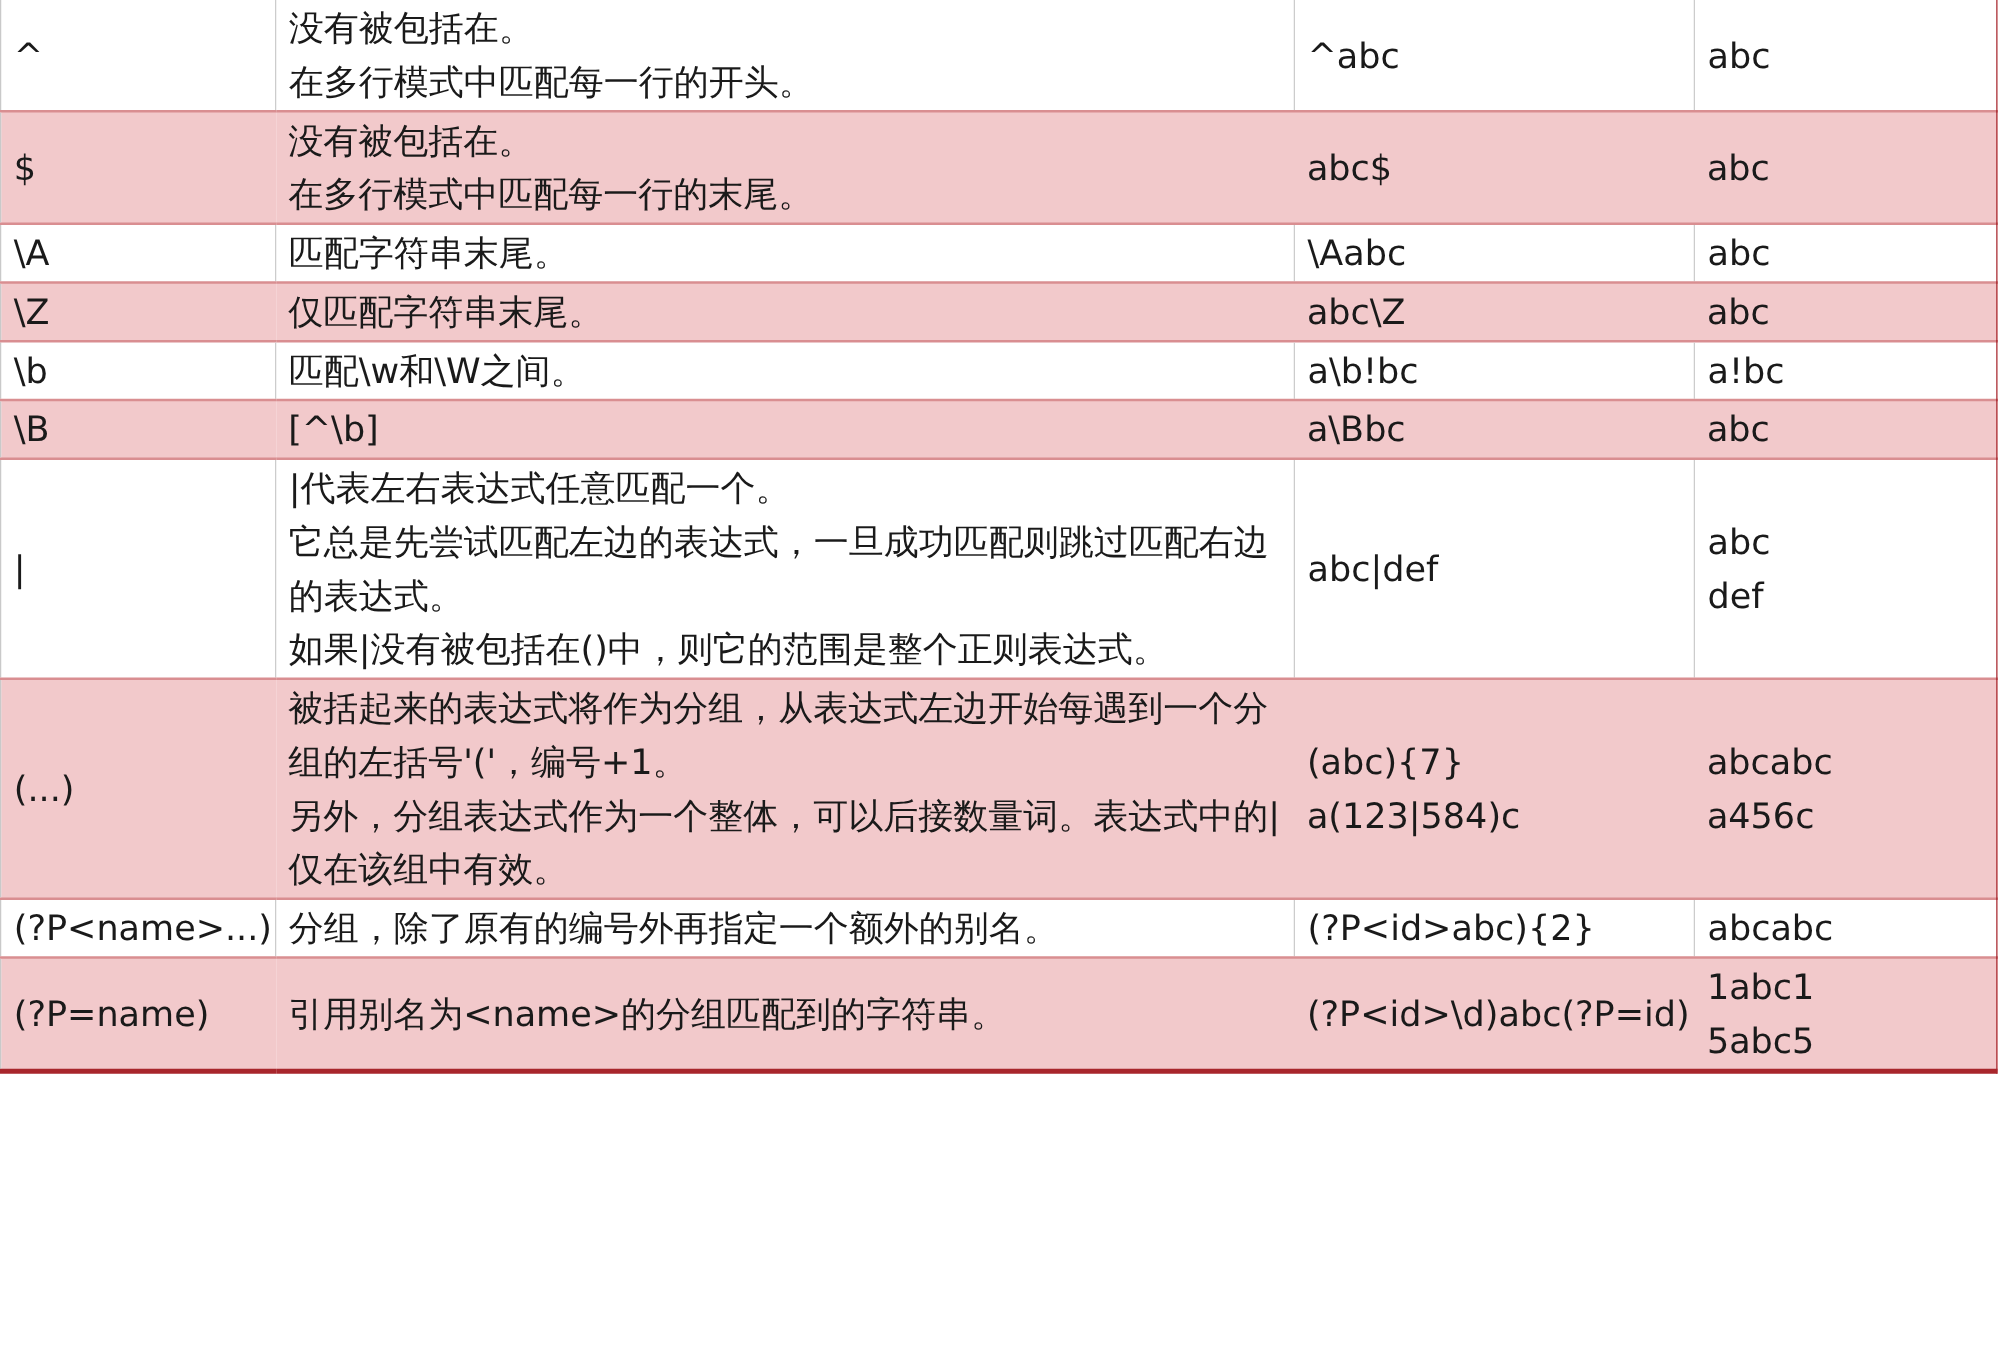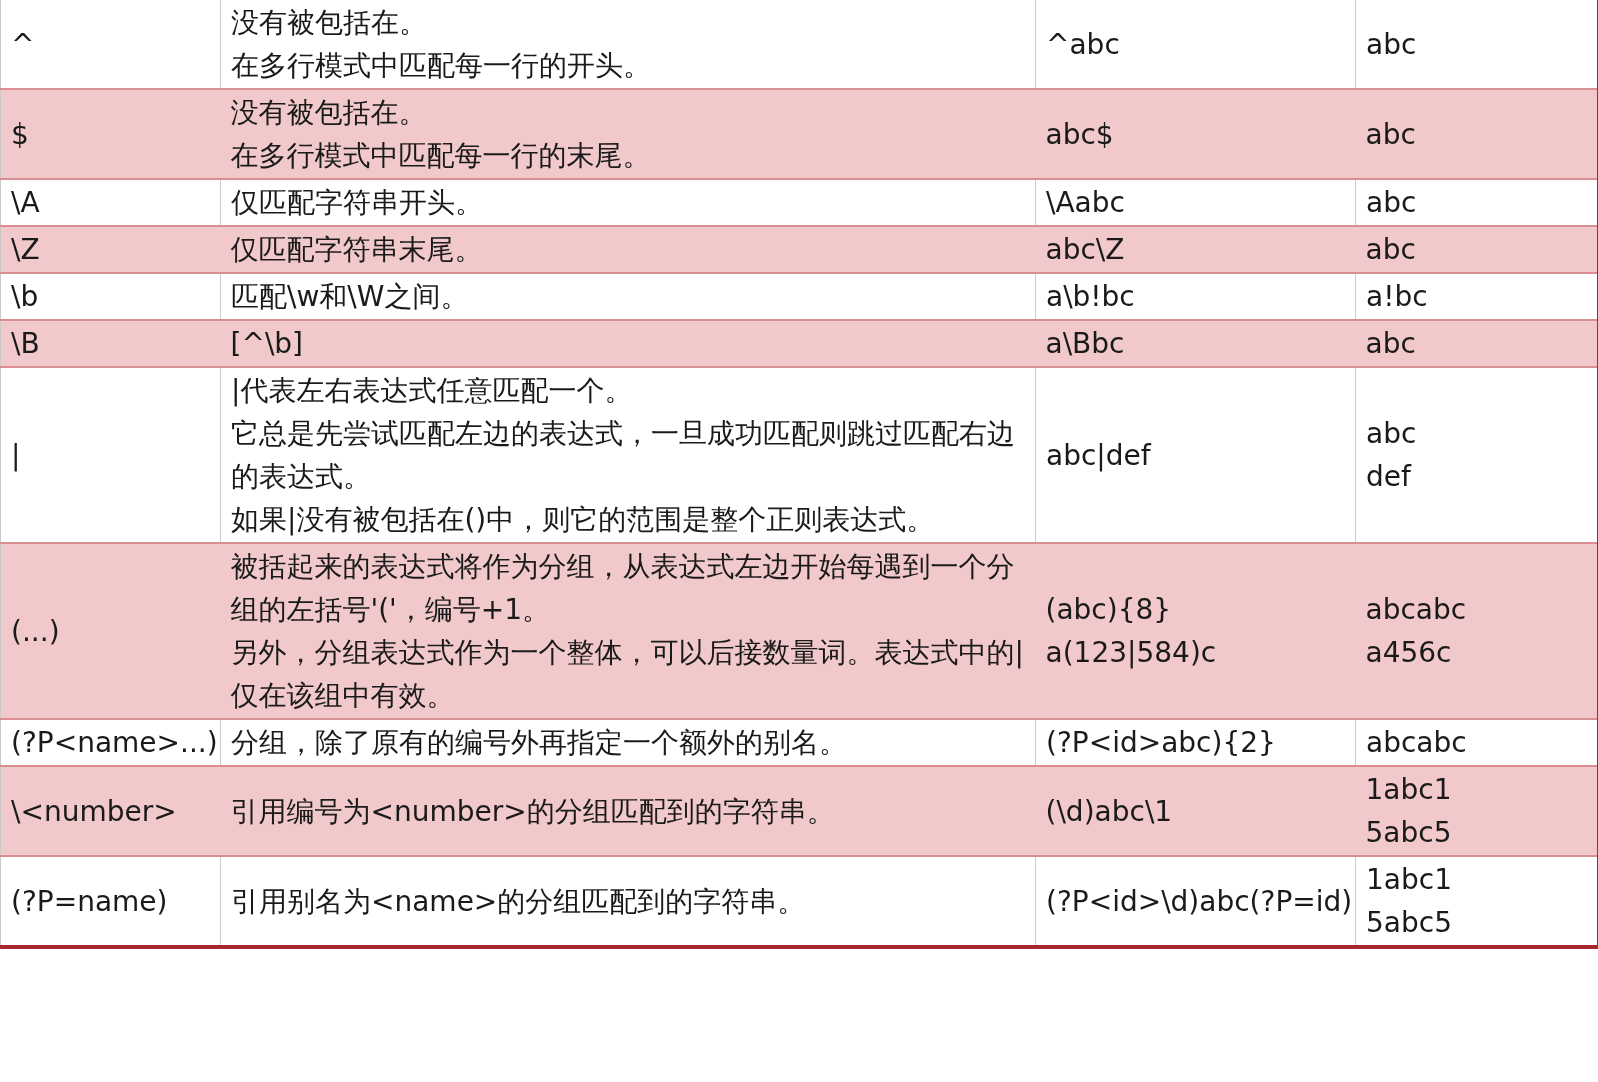--- a/index.html
+++ b/index.html
@@ -106,21 +106,21 @@
         </td>
         <td class="nowrap">
           <div class="line">abc</div>
         </td>
       </tr>
       <tr>
         <td class="nowrap">
           <div class="line">\A</div>
         </td>
         <td>
-          <div class="line">仅匹配字符串开头。</div>
+          <div class="line">匹配字符串末尾。</div>
         </td>
         <td class="nowrap">
           <div class="line">\Aabc</div>
         </td>
         <td class="nowrap">
           <div class="line">abc</div>
         </td>
       </tr>
       <tr>
         <td class="nowrap">
@@ -183,55 +183,40 @@
       </tr>
       <tr>
         <td class="nowrap">
           <div class="line">(...)</div>
         </td>
         <td>
           <div class="line">被括起来的表达式将作为分组，从表达式左边开始每遇到一个分组的左括号'('，编号+1。</div>
           <div class="line">另外，分组表达式作为一个整体，可以后接数量词。表达式中的|仅在该组中有效。</div>
         </td>
         <td class="nowrap">
-          <div class="line">(abc){8}</div>
+          <div class="line">(abc){7}</div>
           <div class="line">a(123|584)c</div>
         </td>
         <td class="nowrap">
           <div class="line">abcabc</div>
           <div class="line">a456c</div>
         </td>
       </tr>
       <tr>
         <td class="nowrap">
           <div class="line">(?P&lt;name&gt;...)</div>
         </td>
         <td>
           <div class="line">分组，除了原有的编号外再指定一个额外的别名。</div>
         </td>
         <td class="nowrap">
           <div class="line">(?P&lt;id&gt;abc){2}</div>
         </td>
         <td class="nowrap">
           <div class="line">abcabc</div>
-        </td>
-      </tr>
-      <tr>
-        <td class="nowrap">
-          <div class="line">\&lt;number&gt;</div>
-        </td>
-        <td>
-          <div class="line">引用编号为&lt;number&gt;的分组匹配到的字符串。</div>
-        </td>
-        <td class="nowrap">
-          <div class="line">(\d)abc\1</div>
-        </td>
-        <td class="nowrap">
-          <div class="line">1abc1</div>
-          <div class="line">5abc5</div>
         </td>
       </tr>
       <tr>
         <td class="nowrap">
           <div class="line">(?P=name)</div>
         </td>
         <td>
           <div class="line">引用别名为&lt;name&gt;的分组匹配到的字符串。</div>
         </td>
         <td class="nowrap">

